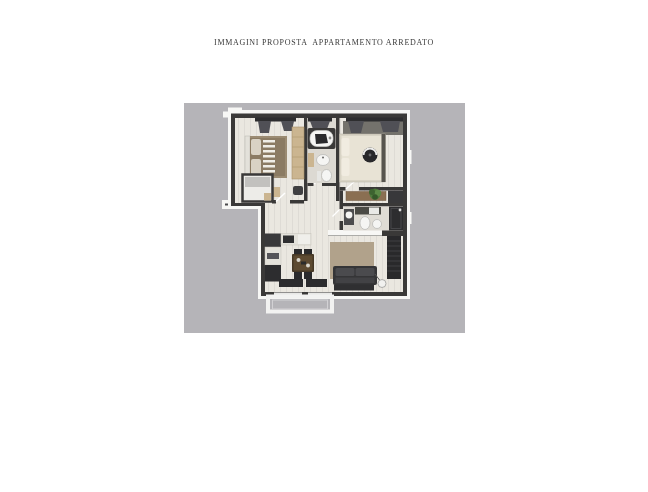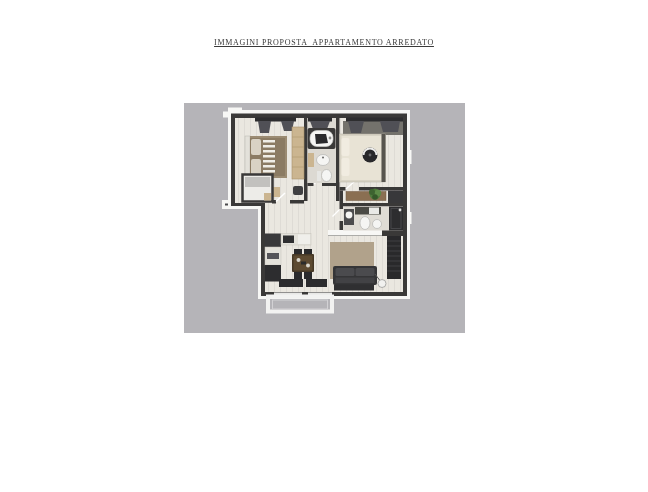--- a/index.html
+++ b/index.html
@@ -7,21 +7,20 @@
     width:648px;height:492px;position:relative;overflow:hidden;
     background:var(--page-bg,#ffffff);
     font-family:"Liberation Serif", serif;
   }
   .page-title{
     position:absolute;top:38px;left:0;width:100%;
     text-align:center;
     font-size:8px;letter-spacing:.7px;
     color:var(--title-color,#3a3a3a);
     white-space:pre;
-    text-decoration:underline;
   }
   .render-panel{
     position:absolute;
     background:var(--panel-bg,#b5b4b8);
   }
   .render-panel svg{display:block;width:100%;height:100%;}
   
   .wall{fill:var(--wall)}
   .trim{fill:var(--trim)}
   .tan{fill:var(--tan)}

